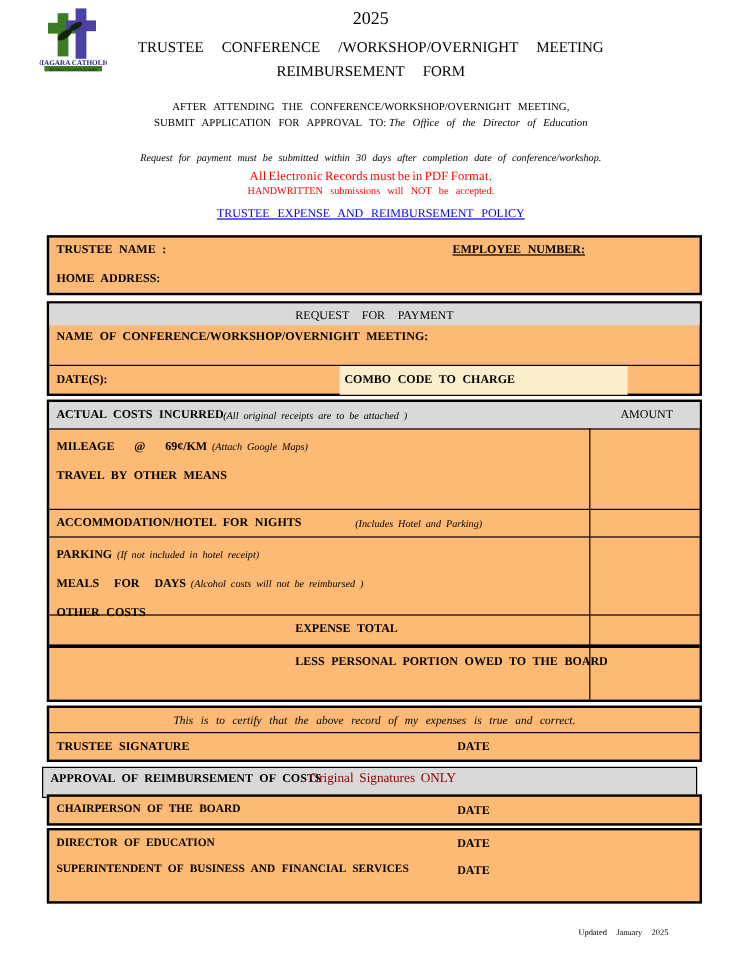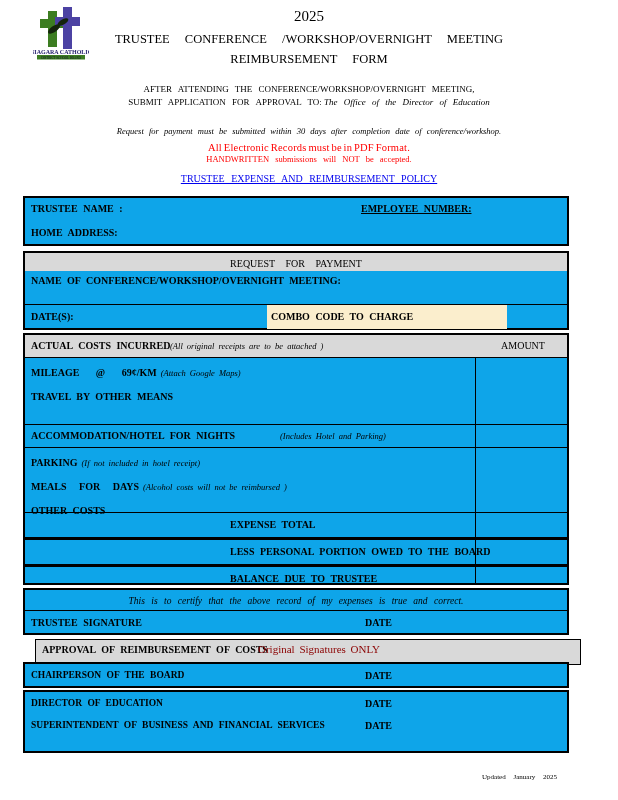--- a/index.html
+++ b/index.html
@@ -9,21 +9,21 @@
   }
   .abs{position:absolute;}
   .b{font-weight:normal;}
   .i{font-style:italic;}
   .ctr{left:0;width:618px;text-align:center;}
   .ws4{word-spacing:4px;}
   .ws8{word-spacing:8px;}
   .ws12{word-spacing:12px;}
   .lbl{font-weight:bold;font-size:10px;word-spacing:3px;}
   .note{font-style:italic;font-size:8.5px;word-spacing:2px;}
-  .box{position:absolute;left:23px;width:546px;border:2px solid #000;box-sizing:border-box;background:#0ea5e9;}
+  .box{position:absolute;left:39px;width:546px;border:2px solid #000;box-sizing:border-box;background:#fdba74;}
   .grayband{background:#d9d9d9;}
   .red{color:#ff0000;}
   .darkred{color:#8b0000;}
   .blue{color:#0000ee;text-decoration:underline;}
   .row{position:relative;}
   .date-col{position:absolute;left:340px;top:0;font-weight:bold;font-size:10px;word-spacing:3px;}
   .vline{position:absolute;left:450px;top:0;bottom:0;width:1px;background:#000;}
   .cost-line{padding-left:6px;line-height:22px;white-space:nowrap;}
   .tot-row{border-top:1px solid #000;height:24px;}
   .tot-row .tot-lbl{padding-left:205px;line-height:24px;font-weight:bold;font-size:10px;word-spacing:3px;}
@@ -131,23 +131,20 @@
         <span class="note"></span>
       </div>
     </div>
 
     <div class="row tot-row">
       <div class="tot-lbl">EXPENSE TOTAL</div>
     </div>
     <div class="row tot-row thick">
       <div class="tot-lbl">LESS PERSONAL PORTION OWED TO THE BOARD</div>
     </div>
-    <div class="row tot-row thick">
-      <div class="tot-lbl">BALANCE DUE TO TRUSTEE</div>
-    </div>
   </div>
 
   <div class="box" style="top:588px;height:47px;">
     <div class="row" style="height:20px;text-align:center;">
       <span class="b i" style="font-size:9.5px;line-height:20px;word-spacing:4px;">This is to certify that the above record of my expenses is true and correct.</span>
     </div>
     <div class="row" style="height:23px;border-top:1px solid #000;">
       <span class="abs lbl" style="left:6px;top:6px;">TRUSTEE SIGNATURE</span>
       <span class="date-col" style="top:6px;">DATE</span>
     </div>

